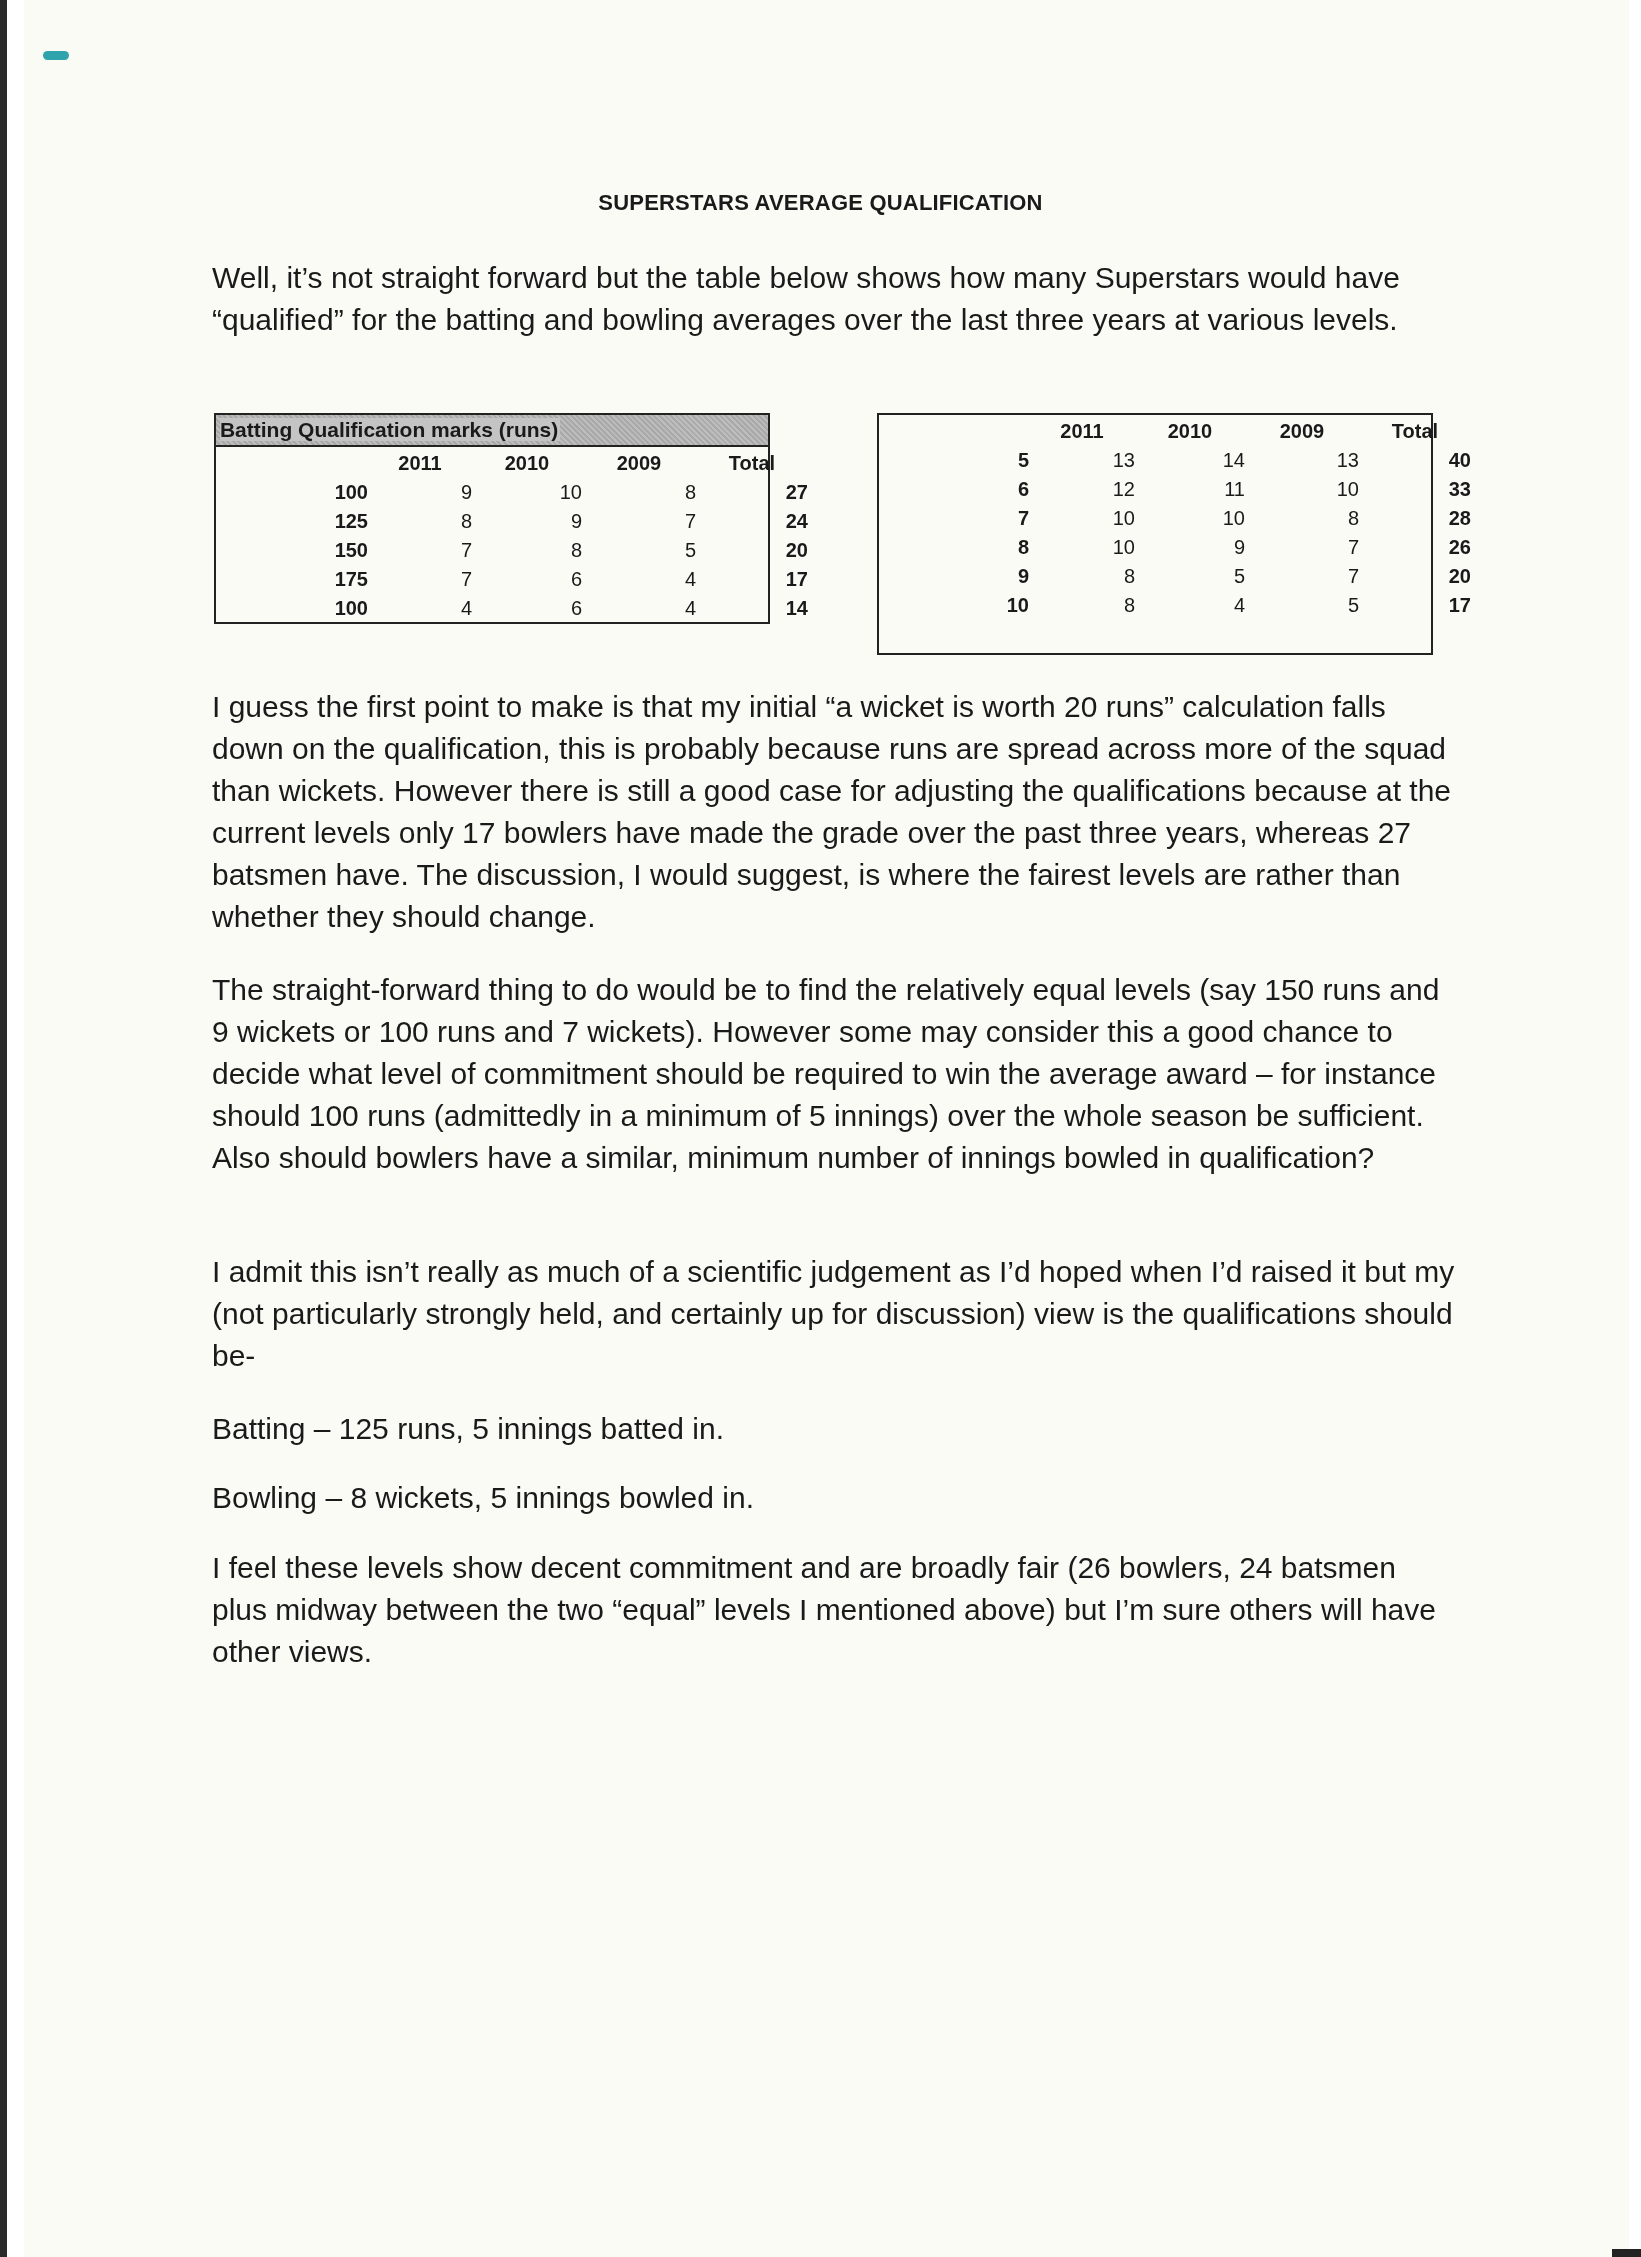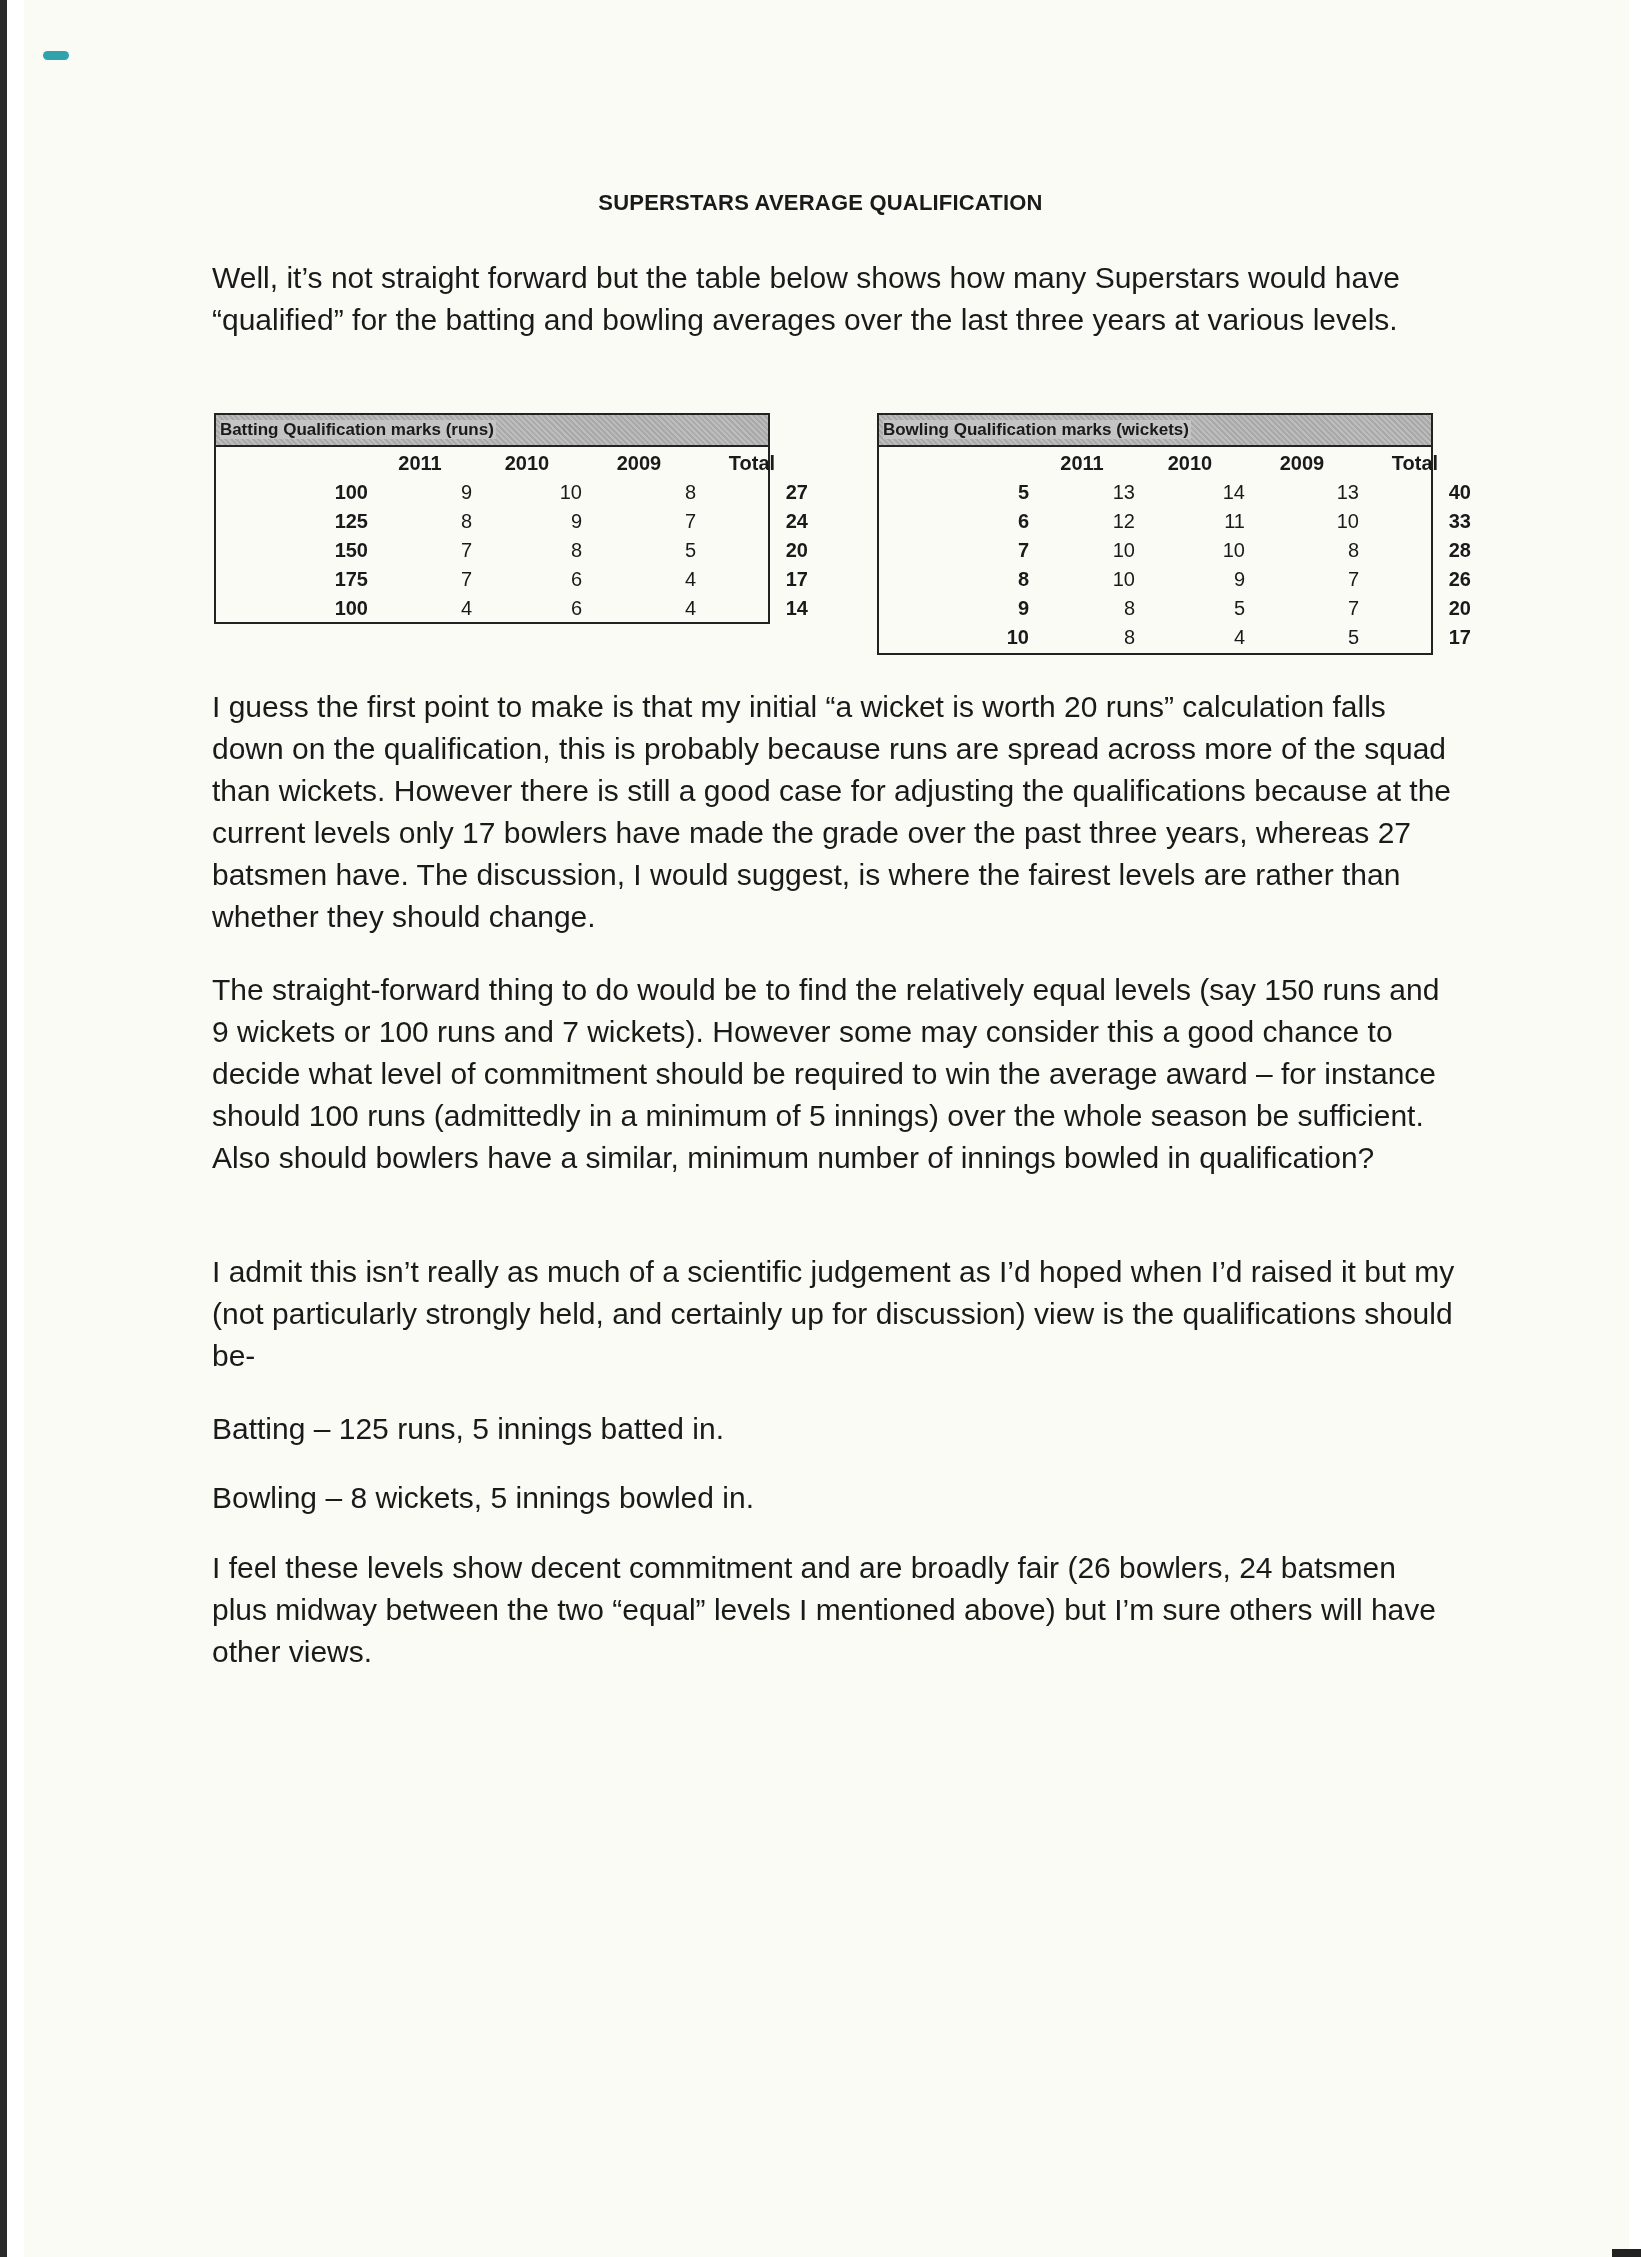--- a/index.html
+++ b/index.html
@@ -52,21 +52,21 @@
   .qtable {
     position: absolute;
     border: 2.9px solid #222;
     background: transparent;
     border-collapse: collapse;
     font-size: 20px;
   }
   .qtable .hdr {
     background: repeating-linear-gradient(45deg, #bdbdbd 0 1.9px, #a9a9a9 1.9px 3.9px);
     border-bottom: 2.9px solid #222;
-    font-weight: bold; font-size: 17px;
+    font-weight: bold; font-size: 21px;
     height: 30px; line-height: 30px;
     padding-left: 3.9px;
     white-space: nowrap;
     position: relative;
   }
   .qtable .hdr span { background: #c4c4c4; padding-right: 1.9px; }
   .qtable .grid { display: grid; padding-top: 1.9px; padding-left: 44px; }
   .qtable .cell { height: 29px; line-height: 29px; text-align: right; }
   .qtable .colhead { font-weight: bold; text-align: center; }
   .qtable .rowhead { font-weight: bold; }
@@ -120,21 +120,20 @@
       <div class="cell total">17</div>
       <div class="cell rowhead">100</div>
       <div class="cell">4</div>
       <div class="cell">6</div>
       <div class="cell">4</div>
       <div class="cell total">14</div>
     </div>
 </div>
 
 <div class="qtable bowl">
-  <div class="hdr"><span>Bowling Qualification marks (wickets)</span></div>
   <div class="grid" id="bowl-grid">
       <div class="cell colhead"></div>
       <div class="cell colhead year">2011</div>
       <div class="cell colhead year">2010</div>
       <div class="cell colhead year">2009</div>
       <div class="cell colhead year">Total</div>
       <div class="cell rowhead">5</div>
       <div class="cell">13</div>
       <div class="cell">14</div>
       <div class="cell">13</div>

